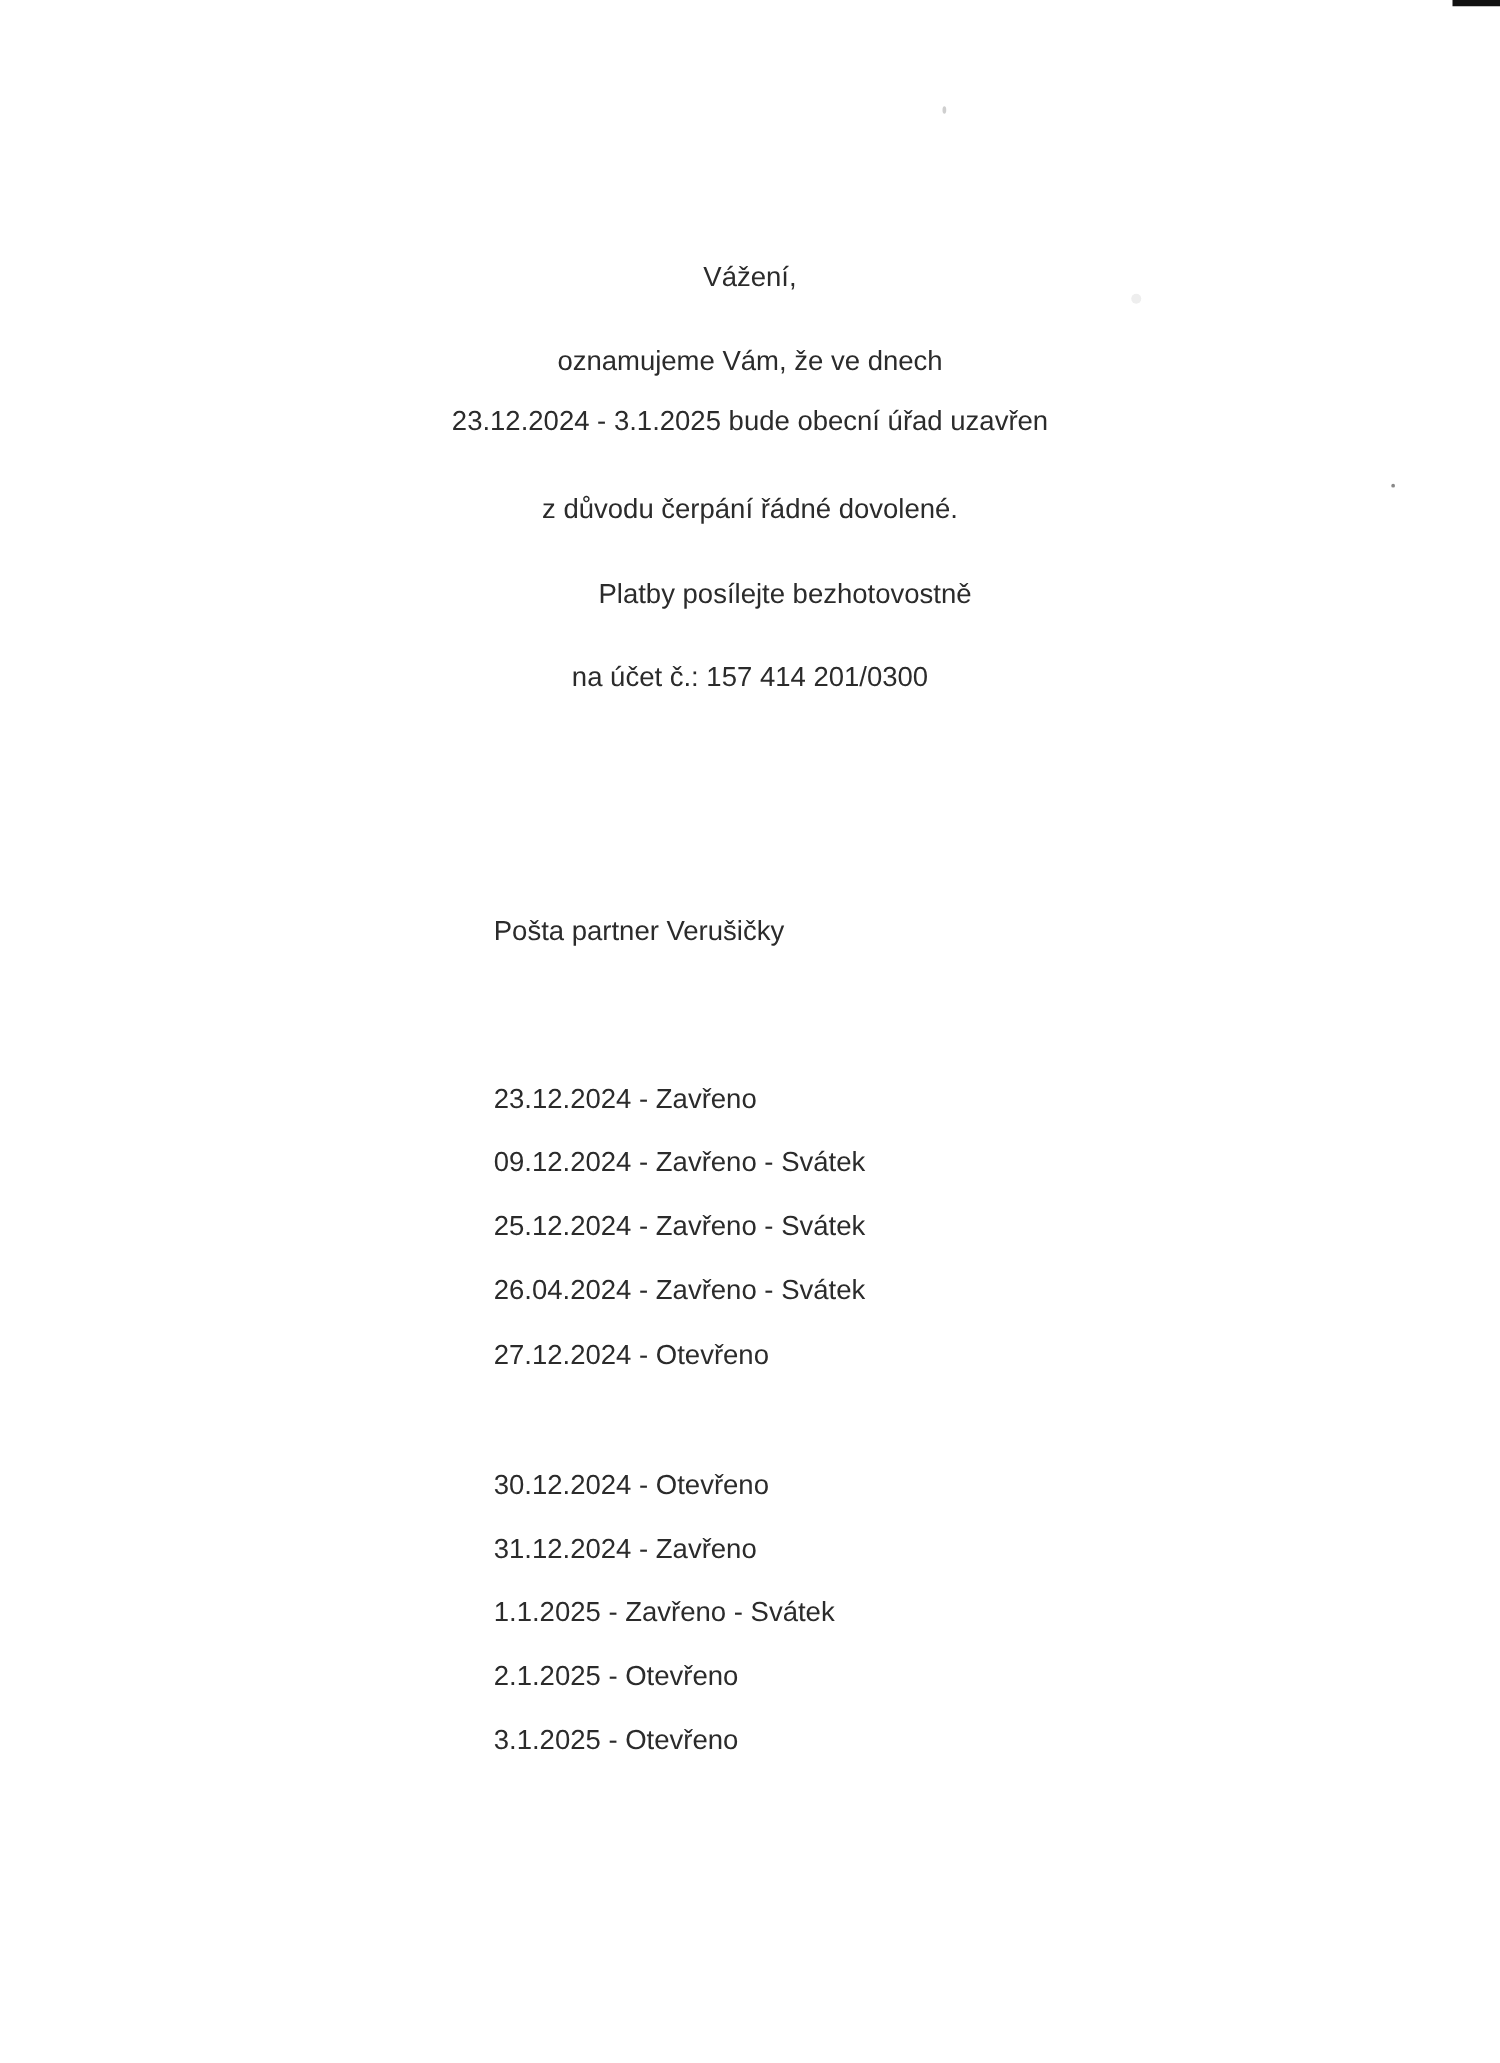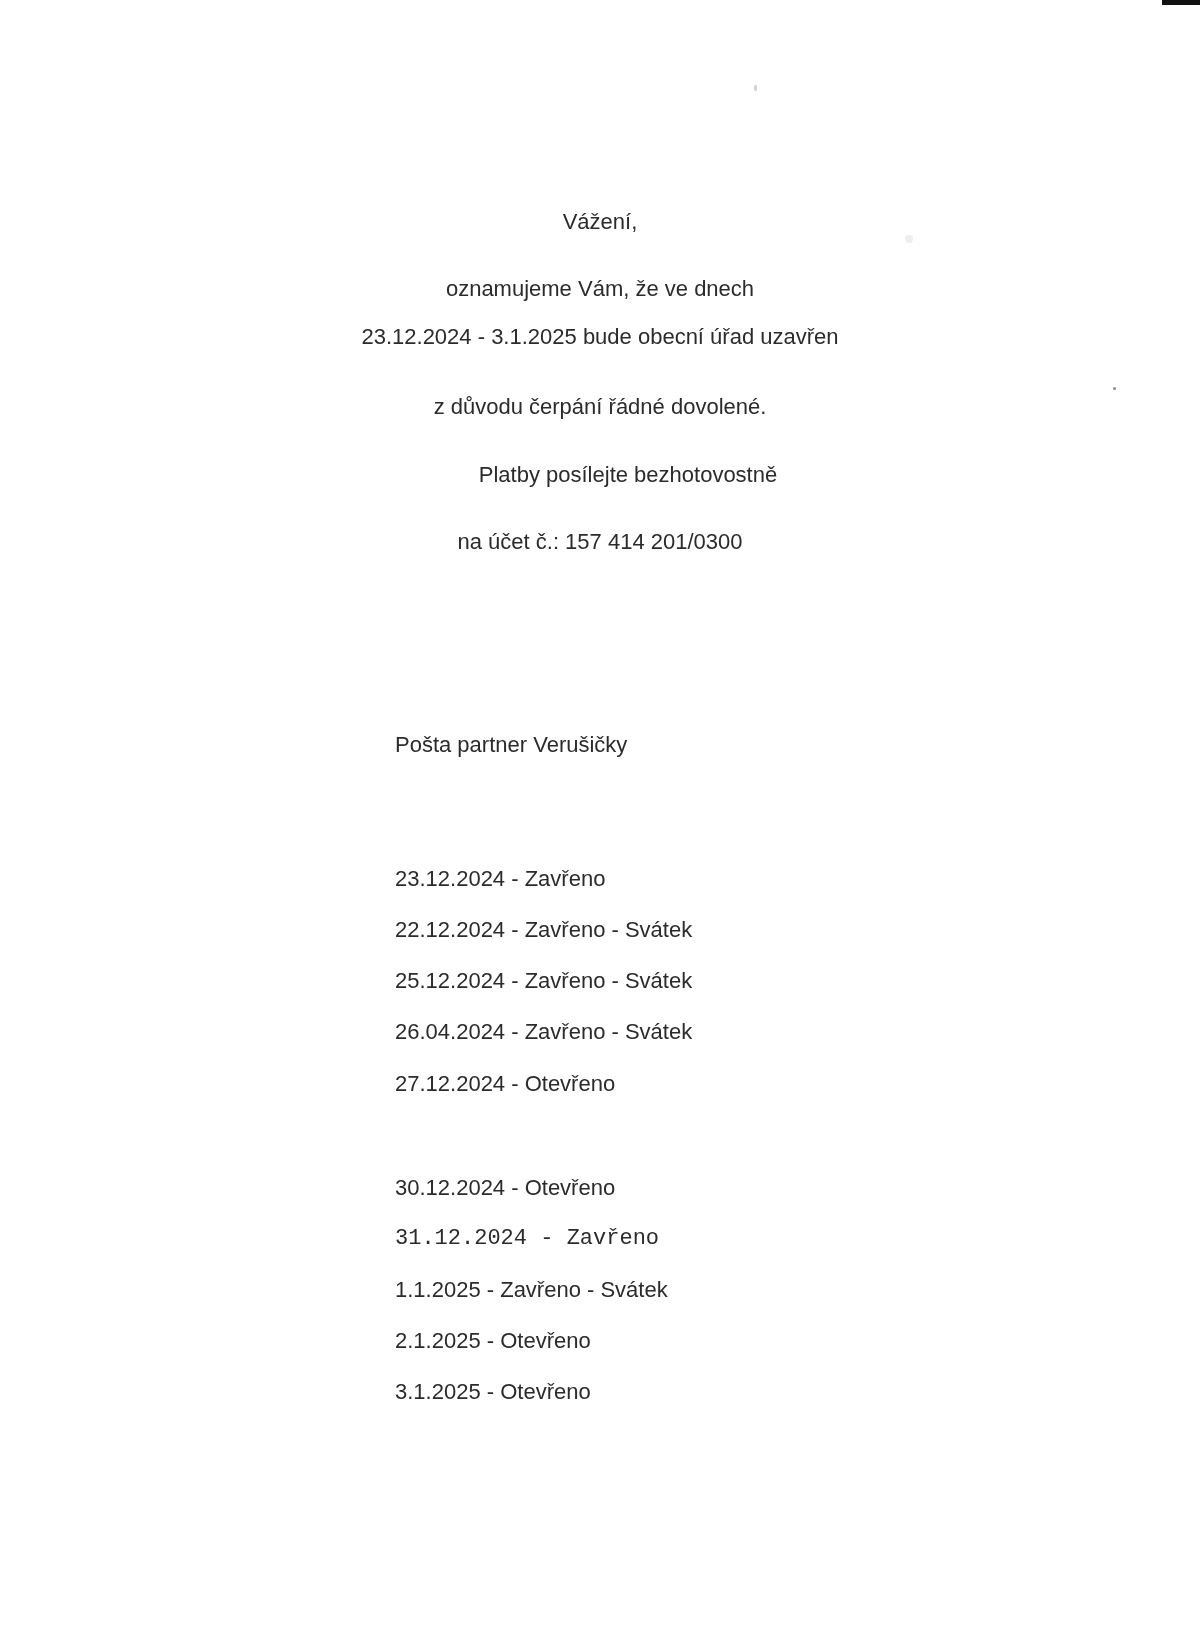--- a/index.html
+++ b/index.html
@@ -25,23 +25,23 @@
   <div class="line center" style="top:318px;">23.12.2024 - 3.1.2025 bude obecní úřad uzavřen</div>
   <div class="line center" style="top:388px;">z důvodu čerpání řádné dovolené.</div>
   <div class="line center" style="top:456px;margin-left:28px;">Platby posílejte bezhotovostně</div>
   <div class="line center" style="top:523px;">na účet č.: 157 414 201/0300</div>
 </div>
 
 <div>
   <div class="line left" style="top:726px;">Pošta partner Verušičky</div>
 
   <div class="line left" style="top:860px;">23.12.2024 - Zavřeno</div>
-  <div class="line left" style="top:911px;">22.12.2024 - Zavřeno - Svátek</div>
+  <div class="line left" style="top:911px;">09.12.2024 - Zavřeno - Svátek</div>
   <div class="line left" style="top:962px;">25.12.2024 - Zavřeno - Svátek</div>
   <div class="line left" style="top:1013px;">26.04.2024 - Zavřeno - Svátek</div>
   <div class="line left" style="top:1065px;">27.12.2024 - Otevřeno</div>
 
   <div class="line left" style="top:1169px;">30.12.2024 - Otevřeno</div>
-  <div class="line left" style="top:1220px;font-family:Liberation Mono, monospace;">31.12.2024 - Zavřeno</div>
+  <div class="line left" style="top:1220px;">31.12.2024 - Zavřeno</div>
   <div class="line left" style="top:1271px;">1.1.2025 - Zavřeno - Svátek</div>
   <div class="line left" style="top:1322px;">2.1.2025 - Otevřeno</div>
   <div class="line left" style="top:1373px;">3.1.2025 - Otevřeno</div>
 </div>
 
 </body></html>

